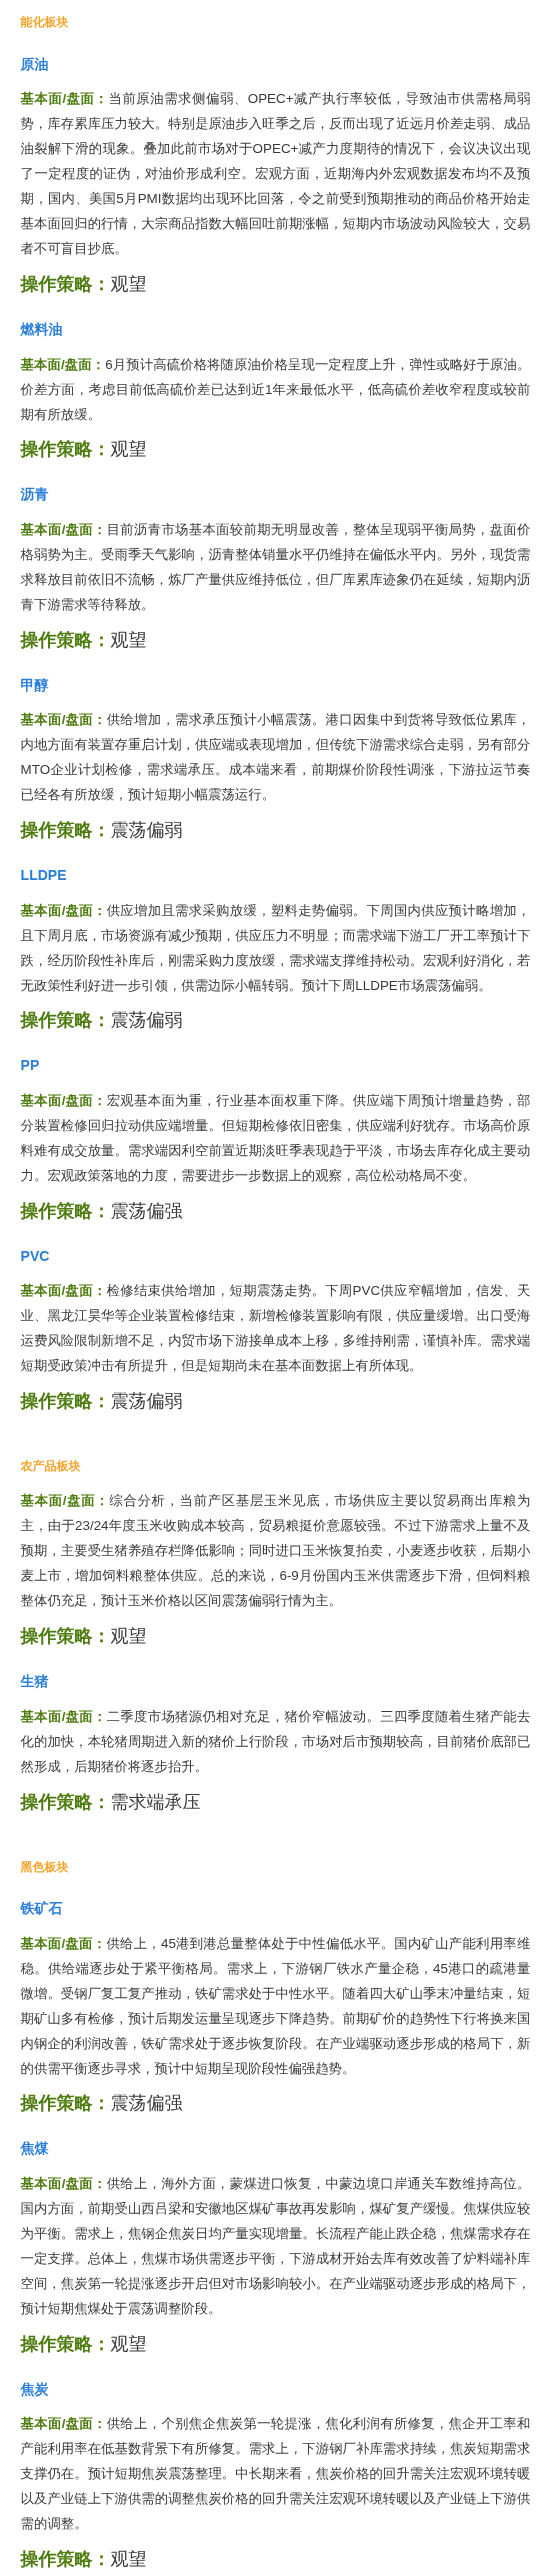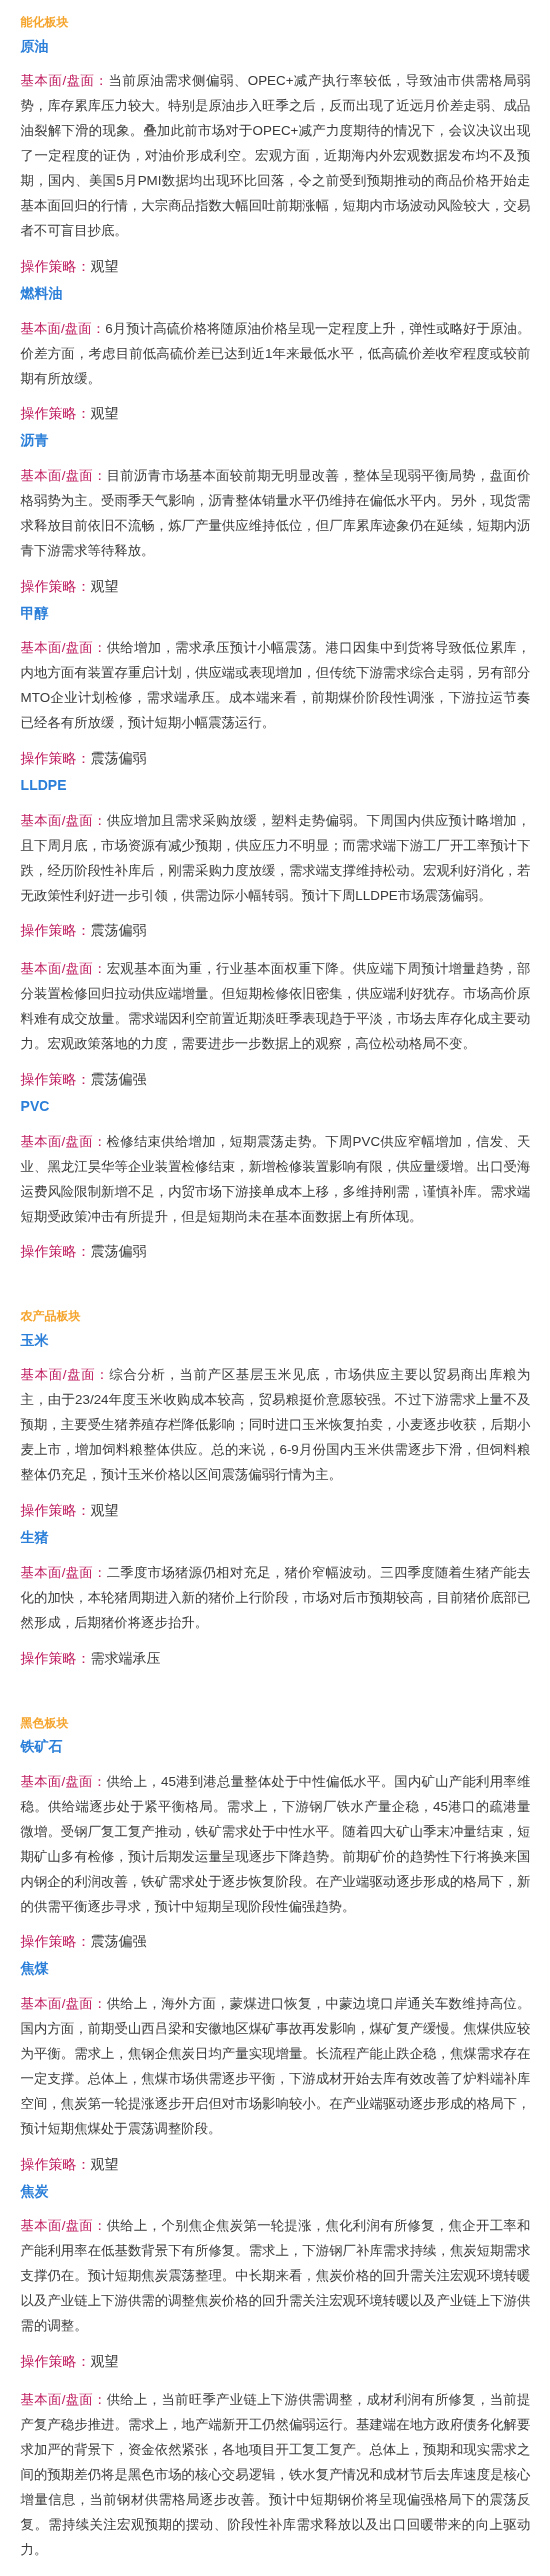--- a/index.html
+++ b/index.html
@@ -16,36 +16,36 @@
     font-weight: 700;
     color: #F5A42C;
     margin: 43px 0 0 0;
   }
   .doc > .section-title:first-child { margin-top: 6.2px; }
   .commodity-title {
     font-size: 14px;
     line-height: 18.5px;
     font-weight: 700;
     color: #2B7FD9;
-    margin: 5px 0 0 0;
+    margin: 23px 0 0 0;
   }
   .para {
     margin: 13px 0 0 0;
     font-size: 13.4px;
     line-height: 25px;
     color: #3a3a3a;
     text-align: justify;
   }
   .strategy {
     margin: 10.8px 0 0 0;
-    font-size: 14px;
+    font-size: 18px;
     line-height: 25px;
     color: #3a3a3a;
   }
-  .label { font-weight: 400; color: #be185d; }
+  .label { font-weight: 700; color: #4d7c0f; }
 </style>
 </head>
 <body>
 
 <div class="doc">
 
   <h2 class="section-title">能化板块</h2>
 
   <section>
     <h3 class="commodity-title">原油</h3>
@@ -71,34 +71,34 @@
     <p class="strategy"><span class="label">操作策略：</span><span>震荡偏弱</span></p>
   </section>
 
   <section>
     <h3 class="commodity-title">LLDPE</h3>
     <p class="para"><span class="label">基本面/盘面：</span><span>供应增加且需求采购放缓，塑料走势偏弱。下周国内供应预计略增加，且下周月底，市场资源有减少预期，供应压力不明显；而需求端下游工厂开工率预计下跌，经历阶段性补库后，刚需采购力度放缓，需求端支撑维持松动。宏观利好消化，若无政策性利好进一步引领，供需边际小幅转弱。预计下周LLDPE市场震荡偏弱。</span></p>
     <p class="strategy"><span class="label">操作策略：</span><span>震荡偏弱</span></p>
   </section>
 
   <section>
+    <h3 class="commodity-title">PP</h3>
     <p class="para"><span class="label">基本面/盘面：</span><span>宏观基本面为重，行业基本面权重下降。供应端下周预计增量趋势，部分装置检修回归拉动供应端增量。但短期检修依旧密集，供应端利好犹存。市场高价原料难有成交放量。需求端因利空前置近期淡旺季表现趋于平淡，市场去库存化成主要动力。宏观政策落地的力度，需要进步一步数据上的观察，高位松动格局不变。</span></p>
     <p class="strategy"><span class="label">操作策略：</span><span>震荡偏强</span></p>
   </section>
 
   <section>
     <h3 class="commodity-title">PVC</h3>
     <p class="para"><span class="label">基本面/盘面：</span><span>检修结束供给增加，短期震荡走势。下周PVC供应窄幅增加，信发、天业、黑龙江昊华等企业装置检修结束，新增检修装置影响有限，供应量缓增。出口受海运费风险限制新增不足，内贸市场下游接单成本上移，多维持刚需，谨慎补库。需求端短期受政策冲击有所提升，但是短期尚未在基本面数据上有所体现。</span></p>
     <p class="strategy"><span class="label">操作策略：</span><span>震荡偏弱</span></p>
   </section>
 
   <h2 class="section-title">农产品板块</h2>
 
   <section>
-    <h3 class="commodity-title">玉米</h3>
     <p class="para"><span class="label">基本面/盘面：</span><span>综合分析，当前产区基层玉米见底，市场供应主要以贸易商出库粮为主，由于23/24年度玉米收购成本较高，贸易粮挺价意愿较强。不过下游需求上量不及预期，主要受生猪养殖存栏降低影响；同时进口玉米恢复拍卖，小麦逐步收获，后期小麦上市，增加饲料粮整体供应。总的来说，6-9月份国内玉米供需逐步下滑，但饲料粮整体仍充足，预计玉米价格以区间震荡偏弱行情为主。</span></p>
     <p class="strategy"><span class="label">操作策略：</span><span>观望</span></p>
   </section>
 
   <section>
     <h3 class="commodity-title">生猪</h3>
     <p class="para"><span class="label">基本面/盘面：</span><span>二季度市场猪源仍相对充足，猪价窄幅波动。三四季度随着生猪产能去化的加快，本轮猪周期进入新的猪价上行阶段，市场对后市预期较高，目前猪价底部已然形成，后期猪价将逐步抬升。</span></p>
     <p class="strategy"><span class="label">操作策略：</span><span>需求端承压</span></p>
   </section>
 

